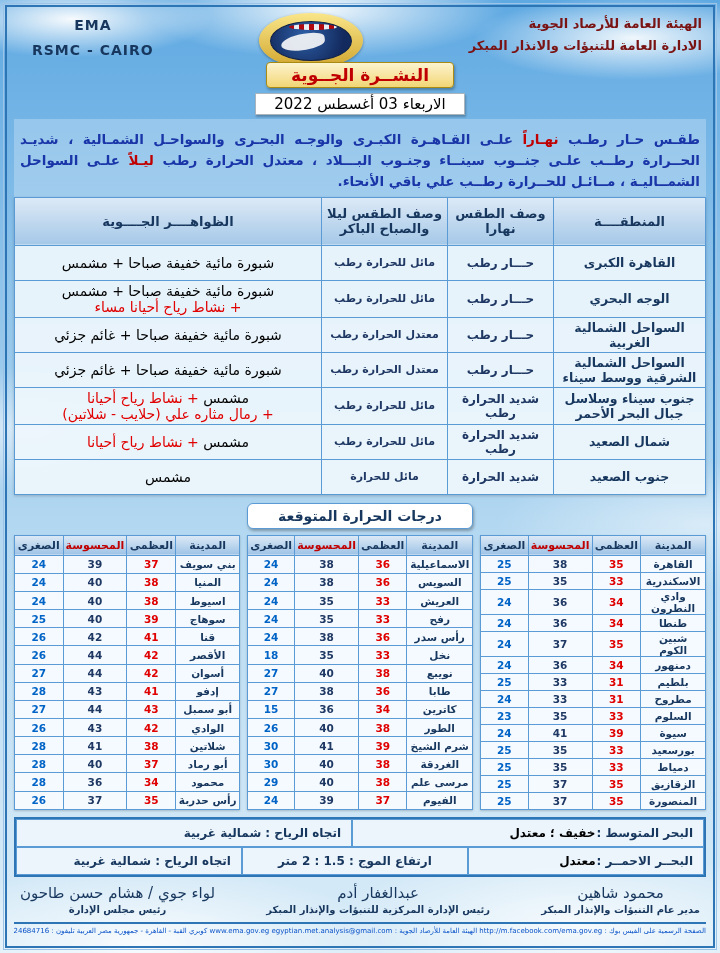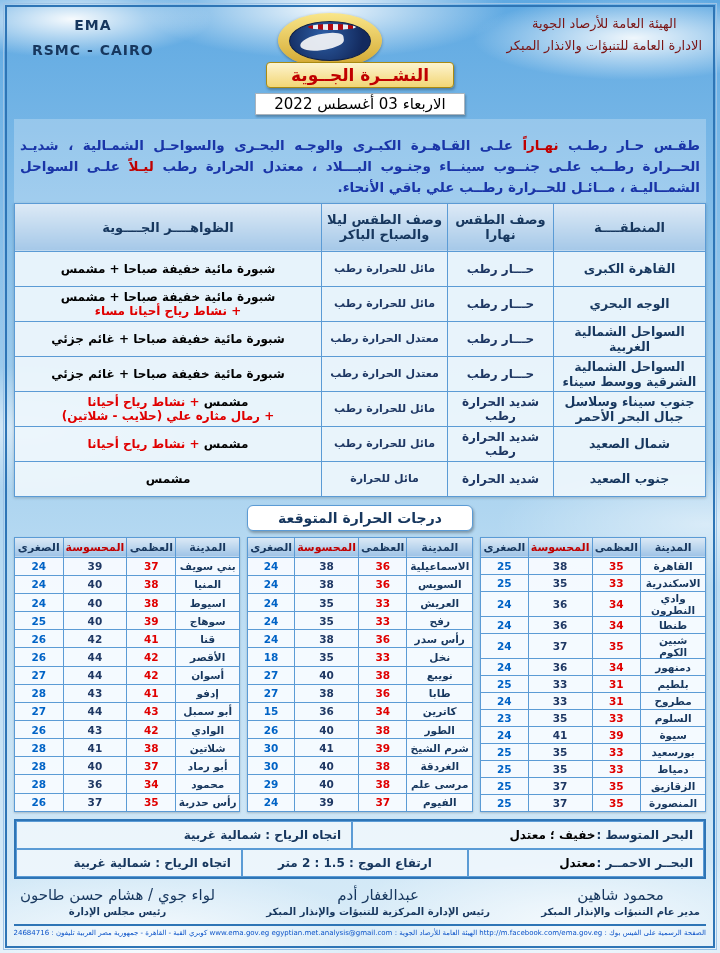--- a/index.html
+++ b/index.html
@@ -19,47 +19,47 @@
   }
   .page{ position:relative; width:720px; height:953px; }
   .frame{
     position:absolute; inset:5px;
     border:2px solid #2e75b6;
     outline:1px solid #9dc3e6; outline-offset:1px;
     padding:3px 7px 2px;
   }
   
   .hdr{ display:flex; justify-content:space-between; align-items:flex-start; height:58px; padding:3px 4px 0; }
-  .hdr-ar{ color:#7a1414; font-weight:normal; font-size:13px; text-align:center; line-height:1.7; }
+  .hdr-ar{ color:#7a1414; font-weight:bold; font-size:13px; text-align:right; line-height:1.7; }
   .hdr-en{ color:#17375e; font-weight:bold; font-size:14px; text-align:center; line-height:1.8; letter-spacing:1px; padding-left:14px; }
   .logo{ width:104px; height:55px; border-radius:50%; background:linear-gradient(180deg,#f9e68a,#d2a62e);
          display:flex; align-items:center; justify-content:center; box-shadow:0 1px 3px rgba(0,0,0,.35); }
   .logo-globe{ width:82px; height:40px; border-radius:50%; background:radial-gradient(circle at 42% 35%, #2d5ea5, #132a5e 75%); position:relative; overflow:hidden; border:1px solid #0d1f47;}
   .logo-globe::before{ content:""; position:absolute; left:10px; top:12px; width:44px; height:16px; background:rgba(250,250,250,.9); border-radius:60% 40% 50% 50%; transform:rotate(-8deg); }
   .logo-globe::after{ content:""; position:absolute; left:18px; top:2px; width:48px; height:6px; border-radius:50%;
          background:repeating-linear-gradient(90deg,#c00000 0 5px,#ffffff 5px 10px); opacity:.9; }
   
   .title-wrap{ text-align:center; margin-top:-6px; }
   .title-box{ display:inline-block; background:linear-gradient(180deg,#fdf4cf,#f2d675); border:1px solid #a98a12; border-radius:4px;
               padding:2px 24px; color:#c00000; font-weight:bold; font-size:17px; box-shadow:1px 2px 3px rgba(0,0,0,.3); }
   .date-wrap{ text-align:center; margin:5px 0 4px; }
   .date-box{ display:inline-block; background:#ffffff; border:1px solid #aab4bd; border-radius:0; padding:1px 18px;
              color:#000; font-weight:normal; font-size:15px; box-shadow:1px 2px 2px rgba(0,0,0,.25); }
   
-  .intro{ color:#1a35a8; font-weight:bold; font-size:13.5px; line-height:1.55; text-align:justify; padding:16px 6px 5px; background:rgba(255,255,255,.25); }
+  .intro{ color:#1a35a8; font-weight:bold; font-size:13.5px; line-height:1.55; text-align:justify; padding:10px 6px 5px; background:rgba(255,255,255,.25); }
   .intro .red{ color:#c00000; }
   
   .ftable{ width:100%; border-collapse:collapse; background:rgba(238,246,252,.93); box-shadow:0 1px 3px rgba(0,0,0,.2); }
   .ftable th,.ftable td{ border:1px solid #5b9bd5; text-align:center; vertical-align:middle; padding:2px 4px; }
   .ftable th{ background:linear-gradient(180deg,#ddeaf6,#a5c8e8); color:#17375e; font-size:13px; font-weight:bold; height:48px; }
   .ftable td{ height:35px; }
   .ftable td.region{ color:#17375e; font-weight:bold; font-size:12.5px; }
   .ftable td.day{ color:#1f3864; font-weight:bold; font-size:12px; }
   .ftable td.night{ color:#1f3864; font-weight:bold; font-size:11px; }
-  .ftable td.phen{ color:#000; font-weight:bold; font-size:12px; }
+  .ftable td.phen{ color:#000; font-weight:normal; font-size:14px; }
   .ftable td.phen .red{ color:#e00000; }
   
   .temps-title-wrap{ text-align:center; margin:8px 0 6px; }
   .temps-title{ display:inline-block; background:#fff; border:1px solid #5b9bd5; border-radius:6px; padding:4px 30px;
                 color:#17375e; font-weight:bold; font-size:14px; box-shadow:1px 2px 3px rgba(0,0,0,.3); }
   .temp-tables{ display:flex; gap:7px; }
   .ttable{ flex:1; border-collapse:collapse; background:rgba(247,251,255,.95); box-shadow:0 1px 2px rgba(0,0,0,.2); }
   .ttable th,.ttable td{ border:1px solid #5b9bd5; text-align:center; font-weight:bold; padding:0 2px; }
   .ttable th{ background:linear-gradient(180deg,#ddeaf6,#9ec3e6); color:#17375e; font-size:11px; height:20px; }
   .ttable th.feel-h{ color:#c00000; }

